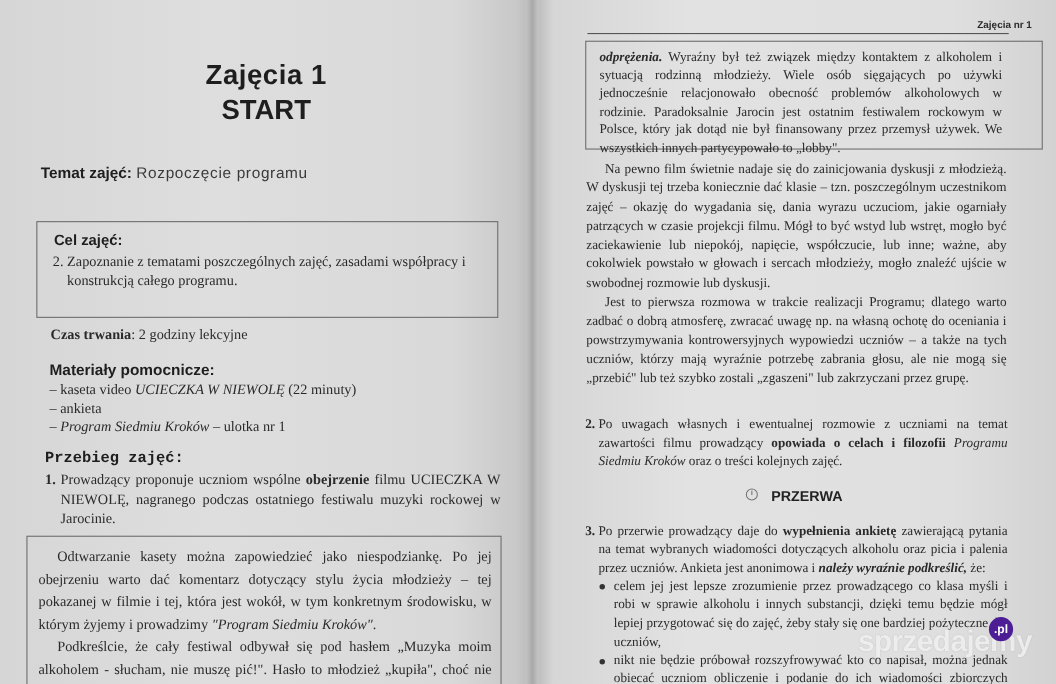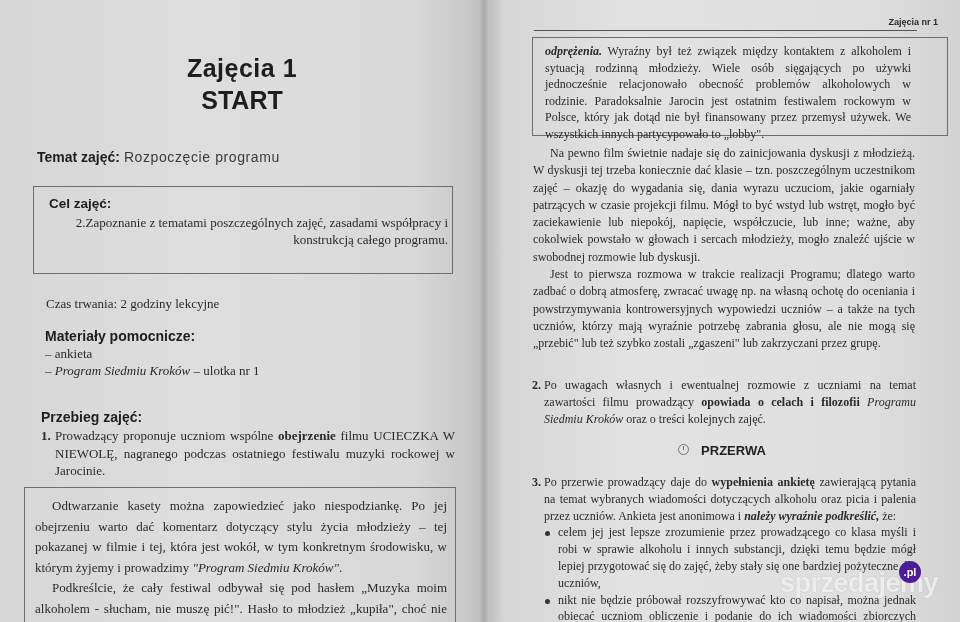--- a/index.html
+++ b/index.html
@@ -30,31 +30,31 @@
       font-family: "Liberation Sans", sans-serif; font-weight: bold; color: #1e1e1e;
     }
     .t1 { top: 54px; font-size: 25px; letter-spacing: 0.5px; }
     .t2 { top: 86px; font-size: 25px; }
     .topic { position: absolute; left: 37px; top: 149px; font-size: 14px; font-family: "Liberation Sans", sans-serif; }
     .topic b { font-weight: bold; color: #1e1e1e; }
     .topic span.val { color: #3a3a3a; letter-spacing: 0.6px; }
     .box {
       position: absolute; border: 1px solid #6e6e6e;
     }
-    .goal-box { left: 33px; top: 186px; width: 418px; height: 86px; text-align: right; }
+    .goal-box { left: 33px; top: 201px; width: 418px; height: 86px; }
     .goal-box .h { position: absolute; left: 15px; top: 9px; font-family: "Liberation Sans", sans-serif; font-weight: bold; font-size: 13.5px; color: #1e1e1e; }
     .goal-box ol { position: absolute; left: 14px; top: 28px; margin: 0; padding: 0; list-style: none; font-size: 13px; line-height: 16.5px; width: 400px; }
     .goal-box li { padding-left: 13px; text-indent: -13px; }
     .goal-box li .num { display: inline-block; width: 13px; text-indent: 0; }
     .duration { position: absolute; left: 46px; top: 296px; font-size: 13px; }
-    .duration b { font-weight: normal; }
+    .duration b { font-weight: bold; }
     .materials-h { position: absolute; left: 45px; top: 328px; font-family: "Liberation Sans", sans-serif; font-weight: bold; font-size: 14px; color: #1e1e1e; }
     .materials { position: absolute; left: 45px; top: 345px; margin: 0; padding: 0; list-style: none; font-size: 13px; line-height: 17px; }
     .materials i { font-style: italic; }
-    .course-h { position: absolute; left: 41px; top: 409px; font-family: Liberation Sans, sans-serif; font-weight: bold; font-size: 14px; color: #1e1e1e; }
+    .course-h { position: absolute; left: 41px; top: 409px; font-family: Liberation Mono, monospace; font-weight: bold; font-size: 14px; color: #1e1e1e; }
     .step1 { position: absolute; left: 41px; top: 427px; width: 414px; font-size: 13px; line-height: 17.5px; text-align: justify; }
     .step1 .num { position: absolute; left: 0; top: 0; font-weight: bold; }
     .step1 .txt { display: block; padding-left: 14px; }
     .step1 b { font-weight: bold; }
     .story-box { left: 24px; top: 487px; width: 430px; height: 150px; }
     .story-box .txt { position: absolute; left: 10px; top: 8px; width: 412px; font-size: 13px; line-height: 20.5px; text-align: justify; }
     .story-box p { margin: 0; text-indent: 17px; }
     .header-right { position: absolute; right: 22px; top: 17px; font-family: "Liberation Sans", sans-serif; font-weight: bold; font-size: 9px; color: #2a2a2a; }
     .hr-line { position: absolute; left: 50px; top: 30px; width: 383px; height: 1px; background: #555; }
     .quote-box { left: 48px; top: 37px; width: 386px; height: 97px; padding-left: 28px; }
@@ -107,20 +107,21 @@
       <li><span class="num">2.</span><span>Zapoznanie z tematami poszczególnych zajęć, zasadami współpracy i konstrukcją całego programu.</span></li>
     </ol>
   </div>
 
   <div class="duration">
     <b>Czas trwania</b><span>: 2 godziny lekcyjne</span>
   </div>
 
   <div class="materials-h">Materiały pomocnicze:</div>
   <ul class="materials">
+    <li><span>– kaseta video </span><i>UCIECZKA W NIEWOLĘ</i><span> (22 minuty)</span></li>
     <li><span>– ankieta</span></li>
     <li><span>– </span><i>Program Siedmiu Kroków</i><span> – ulotka nr 1</span></li>
   </ul>
 
   <div class="course-h">Przebieg zajęć:</div>
   <div class="step1">
     <span class="num">1.</span>
     <span class="txt"><span>Prowadzący proponuje uczniom wspólne </span><b>obejrzenie</b><span> filmu UCIECZKA W NIEWOLĘ, nagranego podczas ostatniego festiwalu muzyki rockowej w Jarocinie.</span></span>
   </div>
 

